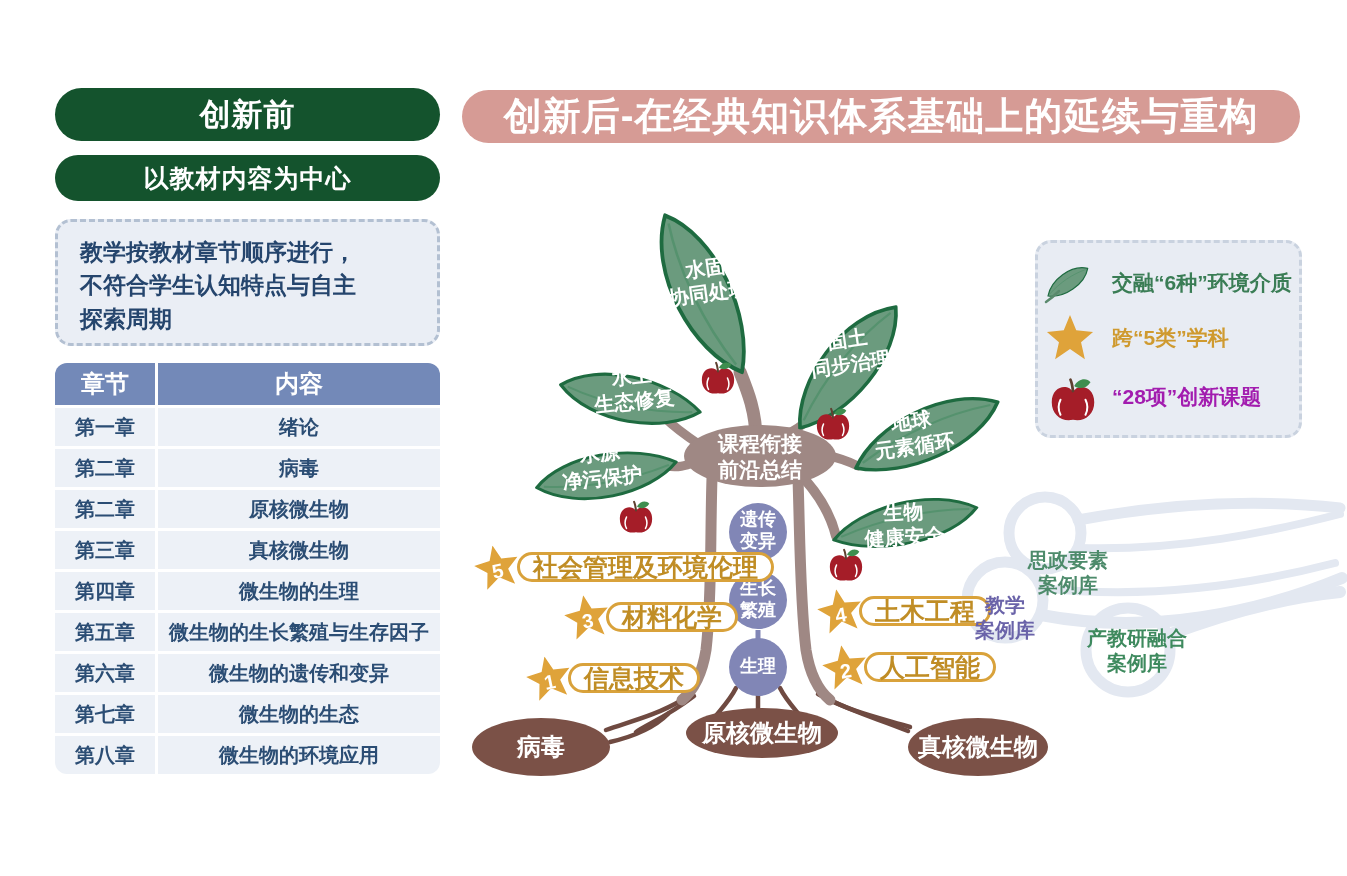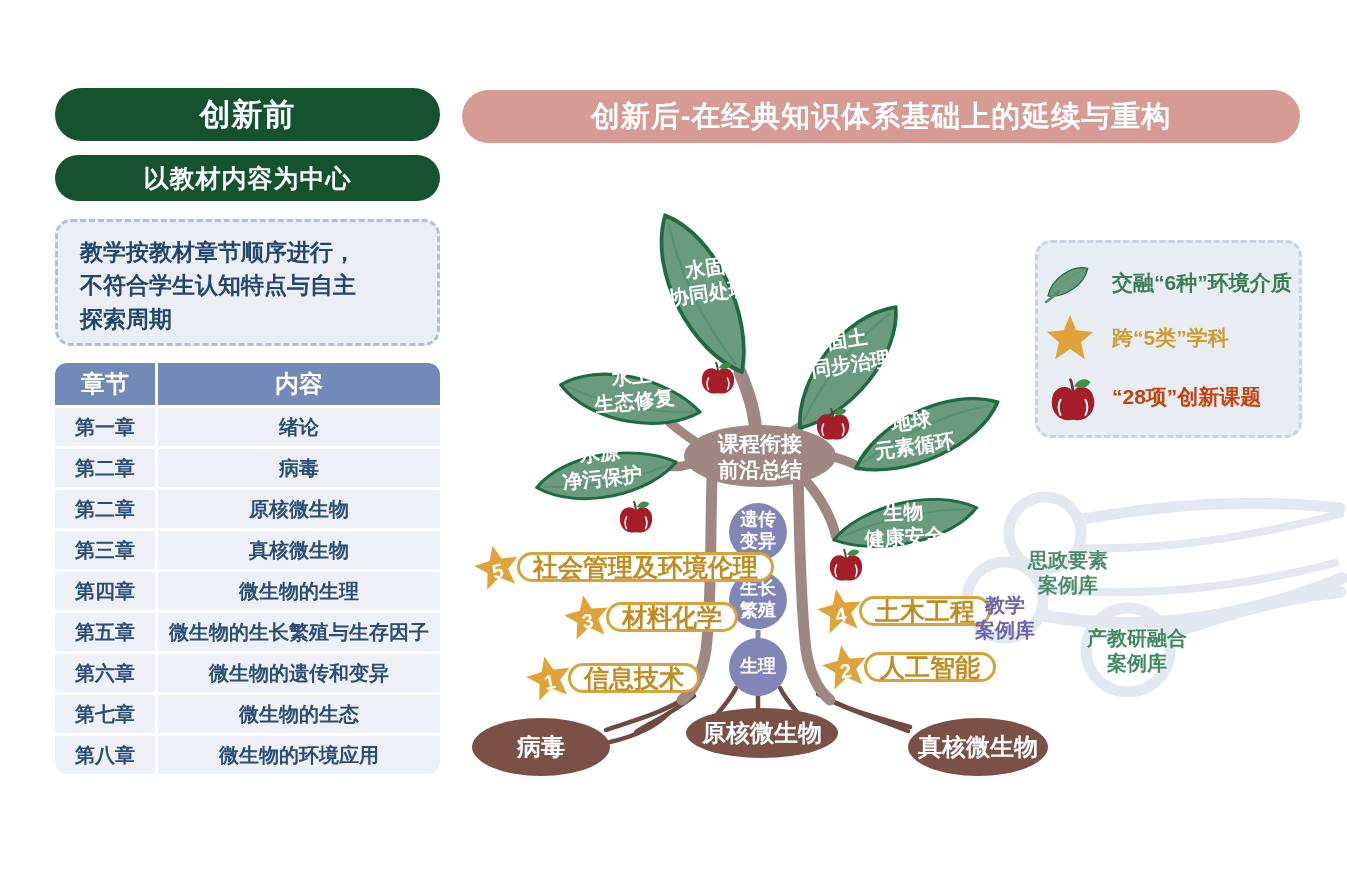--- a/index.html
+++ b/index.html
@@ -10,21 +10,21 @@
   }
   .abs { position:absolute; }
   .pill {
     position:absolute; display:flex; align-items:center; justify-content:center;
     color:#ffffff; font-weight:700; letter-spacing:1px;
   }
   .pill.blue { background:#14532d; }
   .pill.pink { background:#d69b95; }
   #before-title   { left:55px;  top:88px;  width:385px; height:53px; border-radius:27px; font-size:31px; }
   #before-subtitle{ left:55px;  top:155px; width:385px; height:46px; border-radius:23px; font-size:25px; }
-  #after-title    { left:462px; top:90px;  width:838px; height:53px; border-radius:27px; font-size:29px; }
+  #after-title    { left:462px; top:90px;  width:838px; height:53px; border-radius:27px; font-size:38px; }
   #after-subtitle { left:462px; top:155px; width:838px; height:46px; border-radius:23px; font-size:25px; }
 
   .note-box {
     position:absolute; left:55px; top:219px; width:385px; height:127px;
     background:#eaeef5; border:3px dashed #b3c0d2; border-radius:16px;
     color:#25456d; font-size:23px; line-height:1.45; padding:14px 16px 6px 22px;
     white-space:pre-line;
   }
 
   .chapter-table {
@@ -64,21 +64,21 @@
     color:#c08d25; font-size:25px; height:30px; line-height:25px; padding:0 13px; white-space:nowrap;
   }
 
   .legend-box {
     position:absolute; left:1035px; top:240px; width:267px; height:198px;
     background:#e8ecf3; border:3px dashed #c9d2df; border-radius:16px;
   }
   .legend-text { position:absolute; font-size:21px; white-space:nowrap; transform:translateY(-50%); }
   .legend-text.green { color:#3a7d55; }
   .legend-text.gold  { color:#cf9a2f; }
-  .legend-text.red   { color:#c2410c;text-align:right; }
+  .legend-text.red   { color:#a21caf;text-align:right; }
 
   .lib-label {
     position:absolute; transform:translate(-50%,-50%); text-align:center;
     white-space:pre-line; font-size:20px; line-height:1.25;
   }
   .lib-label.purple { color:#6a63a9; }
   .lib-label.green  { color:#3e8a5e; }
   .lib-label.green2 { color:#4d8b6b;margin-top:41px; }
 </style>
 </head>

